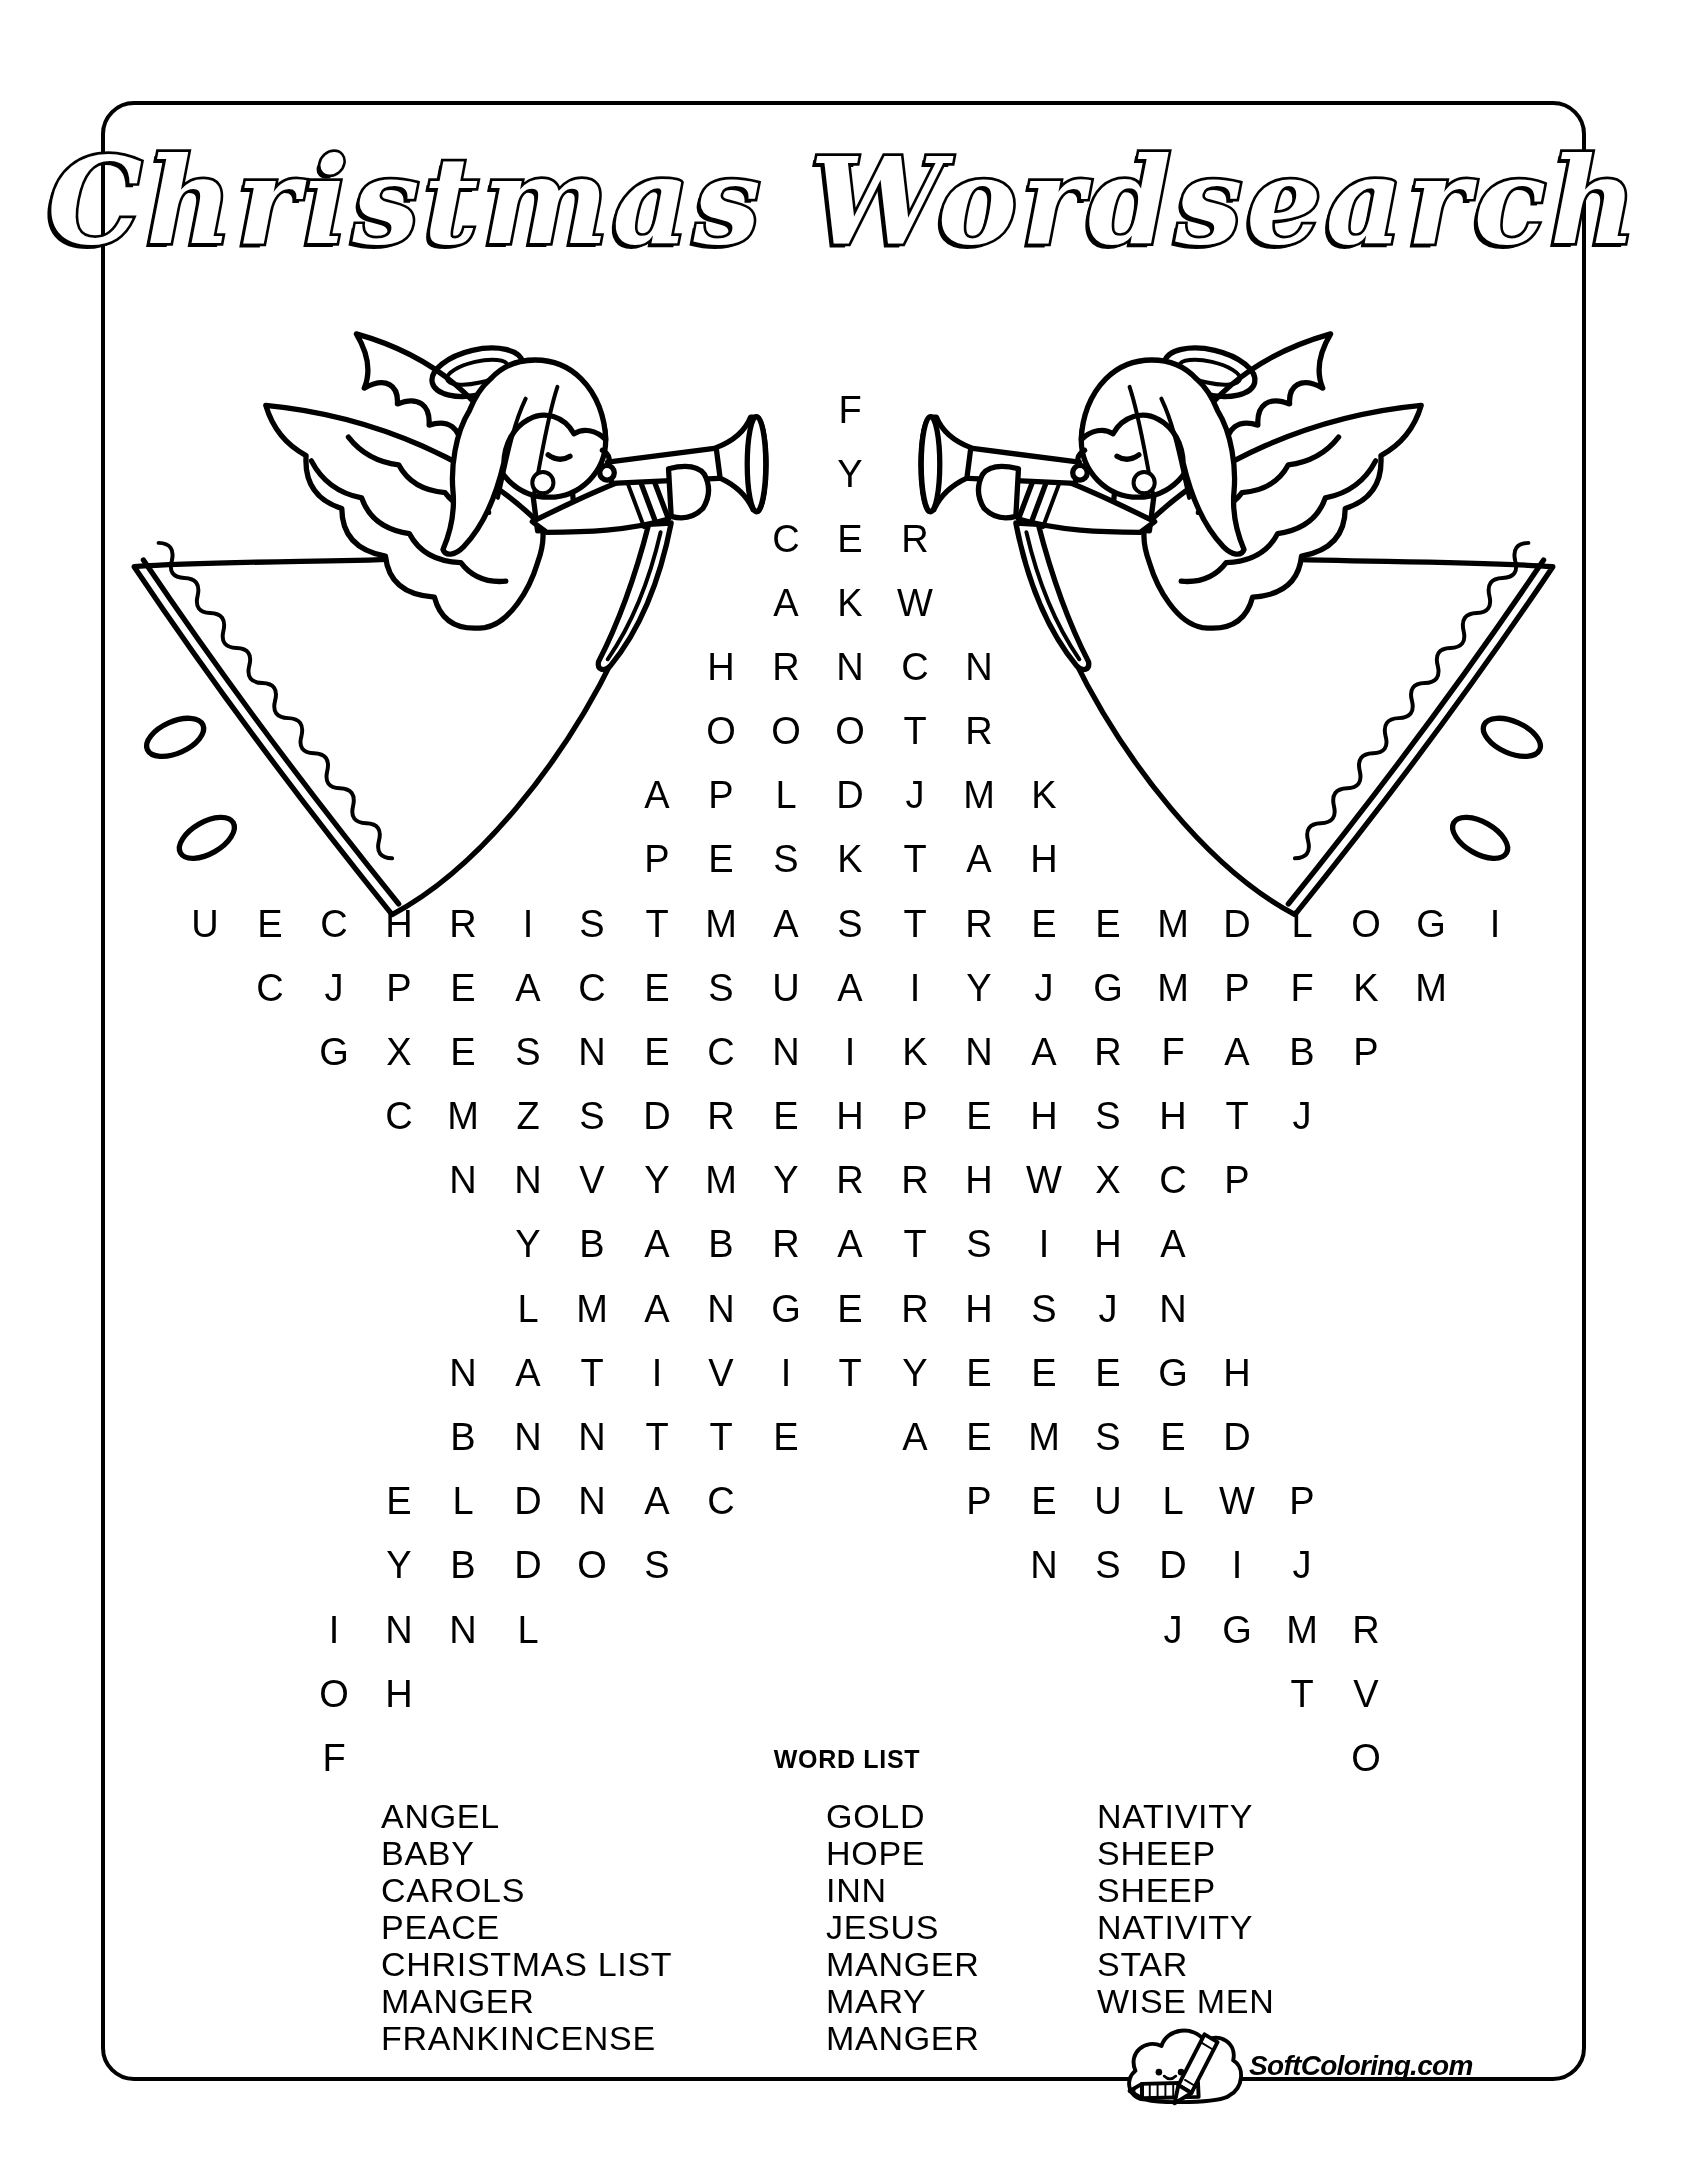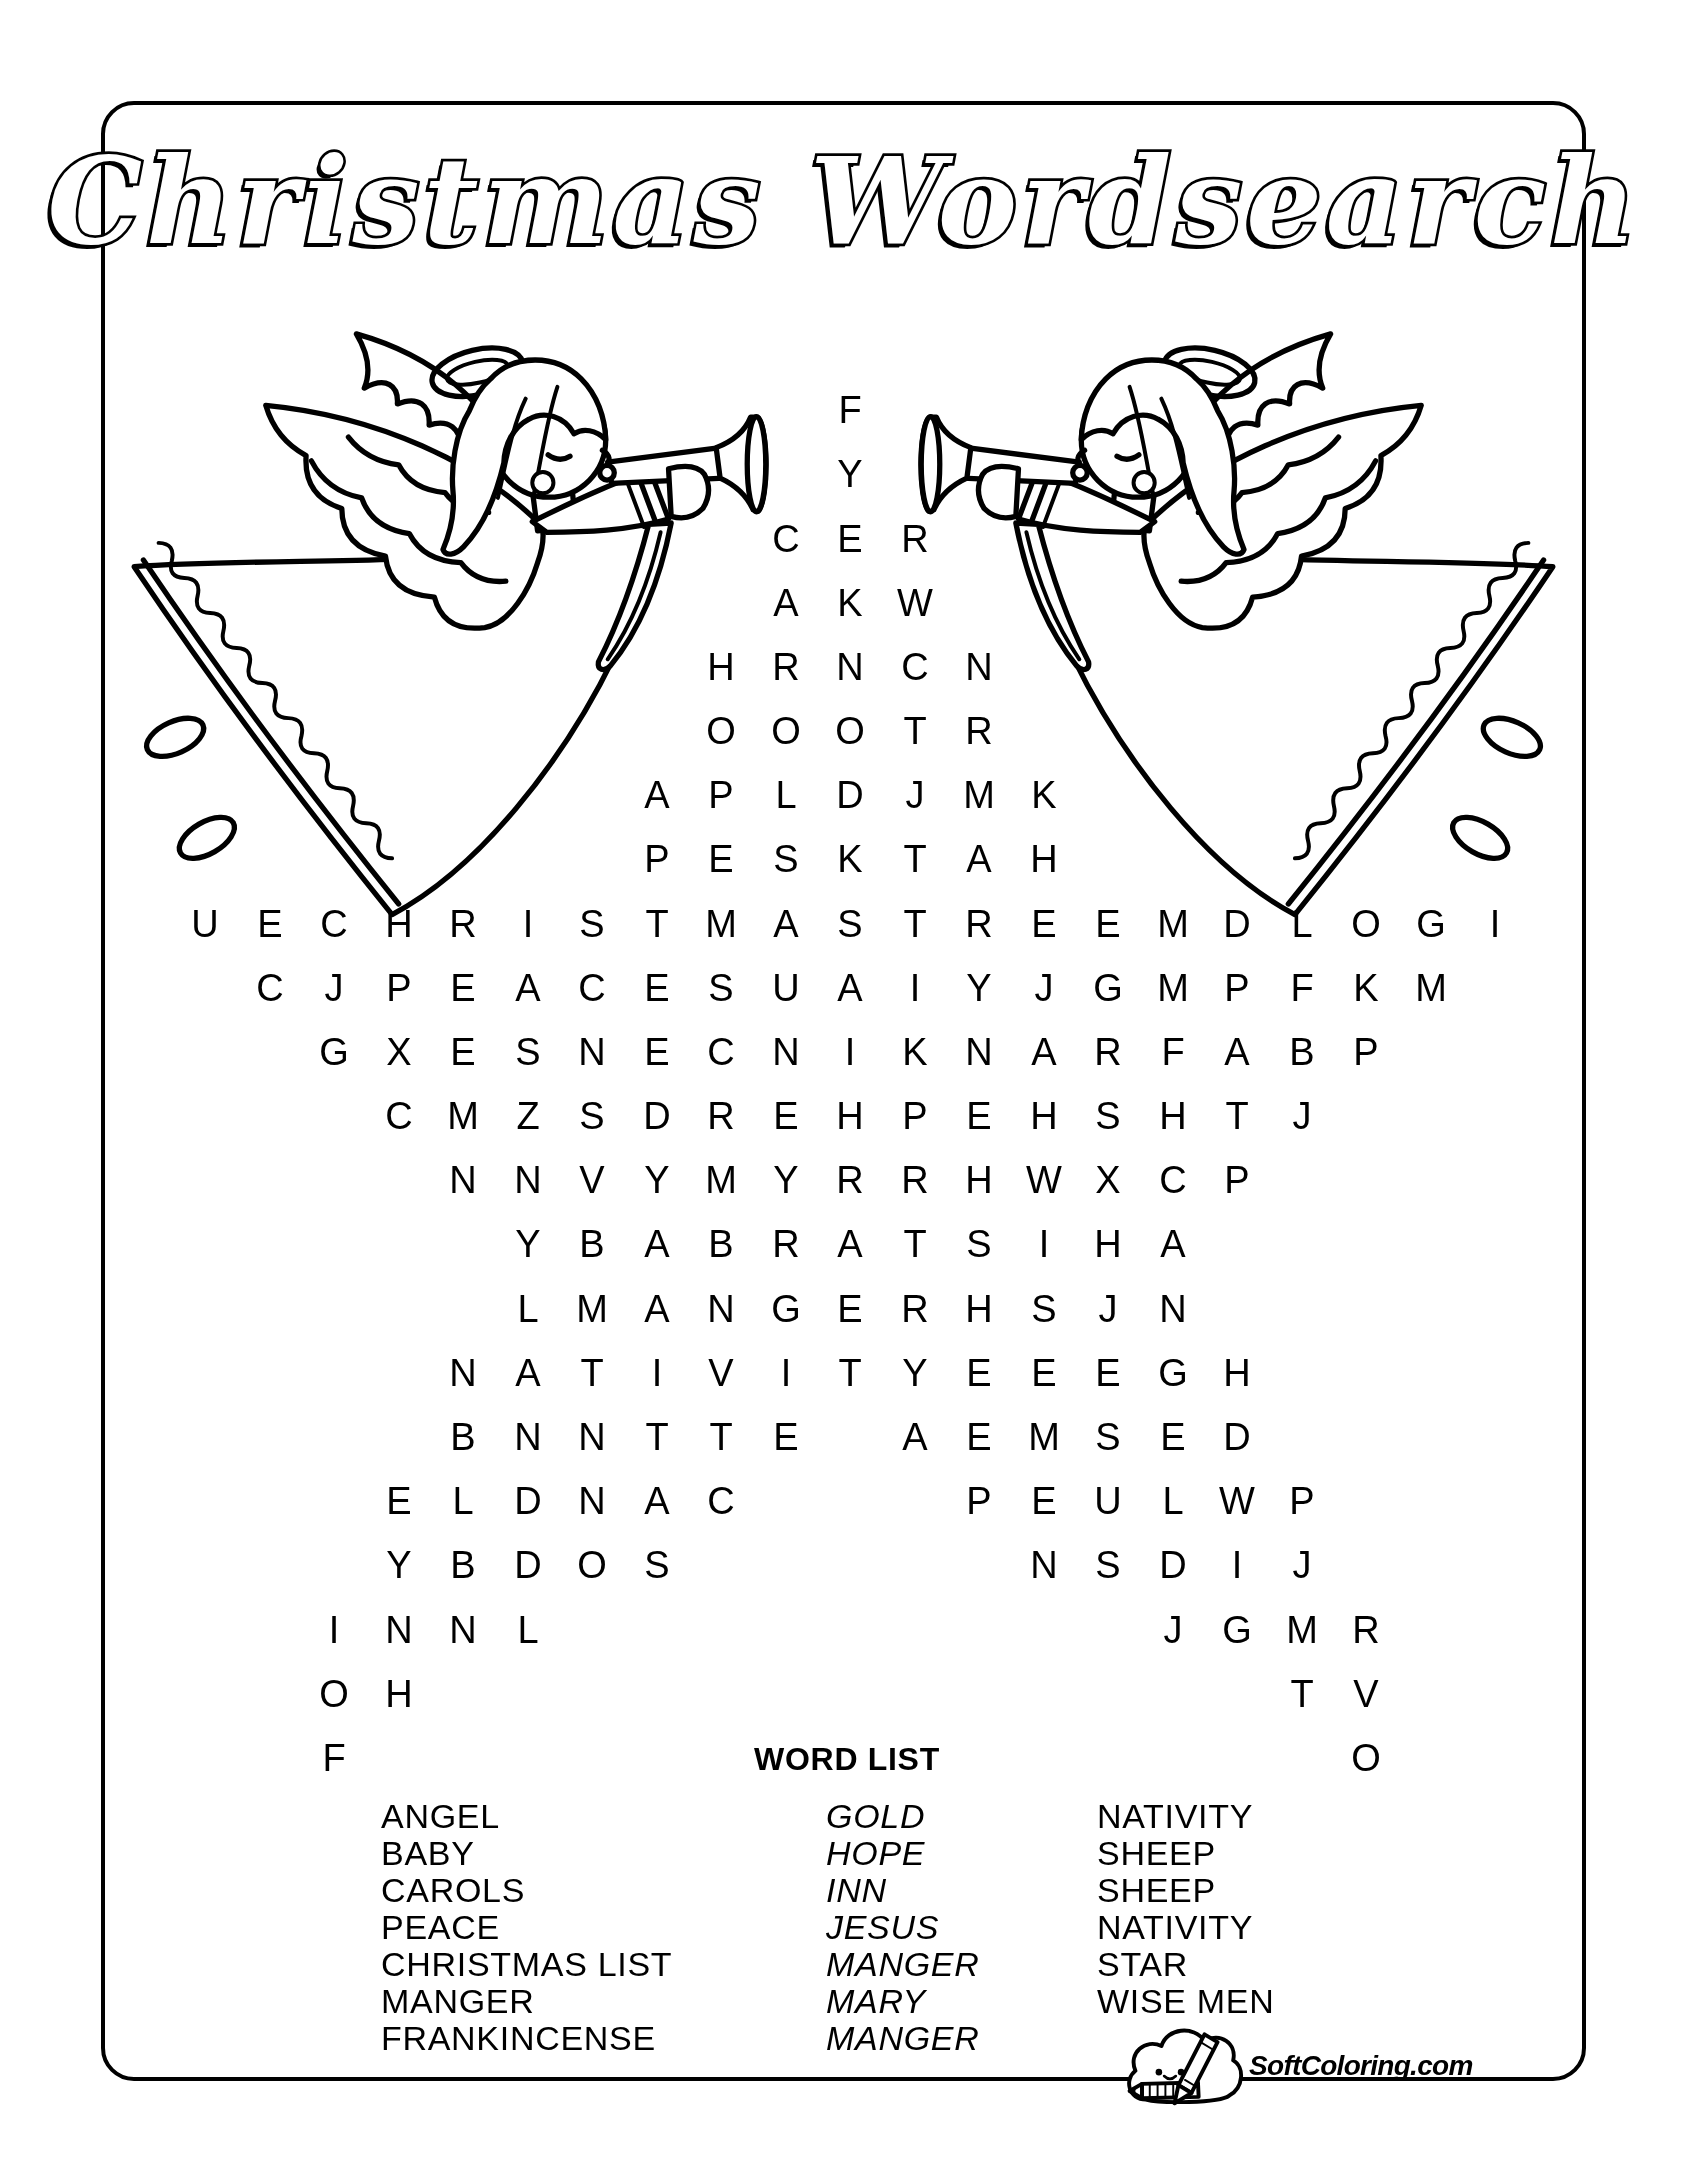--- a/index.html
+++ b/index.html
@@ -22,25 +22,25 @@
   .angel{position:absolute;top:298px;width:668px;height:622px;}
   .angel.left{left:109px;}
   .angel.right{left:910px;}
   .angel.right svg{transform:scaleX(-1);}
   #grid .g{
     position:absolute;transform:translate(-50%,-50%);
     font-size:38px;line-height:1;color:#000;white-space:pre;
   }
   .wl-title{
     position:absolute;left:847px;top:1743px;transform:translateX(-50%);
-    font-size:32px;font-weight:bold;line-height:33px;letter-spacing:0.7px;white-space:nowrap;
+    font-size:25px;font-weight:bold;line-height:33px;letter-spacing:0.7px;white-space:nowrap;
   }
   .wl-col{position:absolute;top:1798px;font-size:34px;line-height:37px;letter-spacing:0.7px;}
   #wl-col-1{left:381px;}
-  #wl-col-2{left:826px;font-style:italic;}
+  #wl-col-2{left:826px;}
   #wl-col-3{left:1097px;}
   .logo{position:absolute;left:1121px;top:2020px;width:463px;height:106px;font-style:italic;}
   .logo svg{position:absolute;left:0;top:0;}
   .brand{
     position:absolute;left:128px;top:30px;
     font-size:28px;font-weight:bold;letter-spacing:-0.7px;white-space:nowrap;
   }
 </style>
 </head>
 <body>

